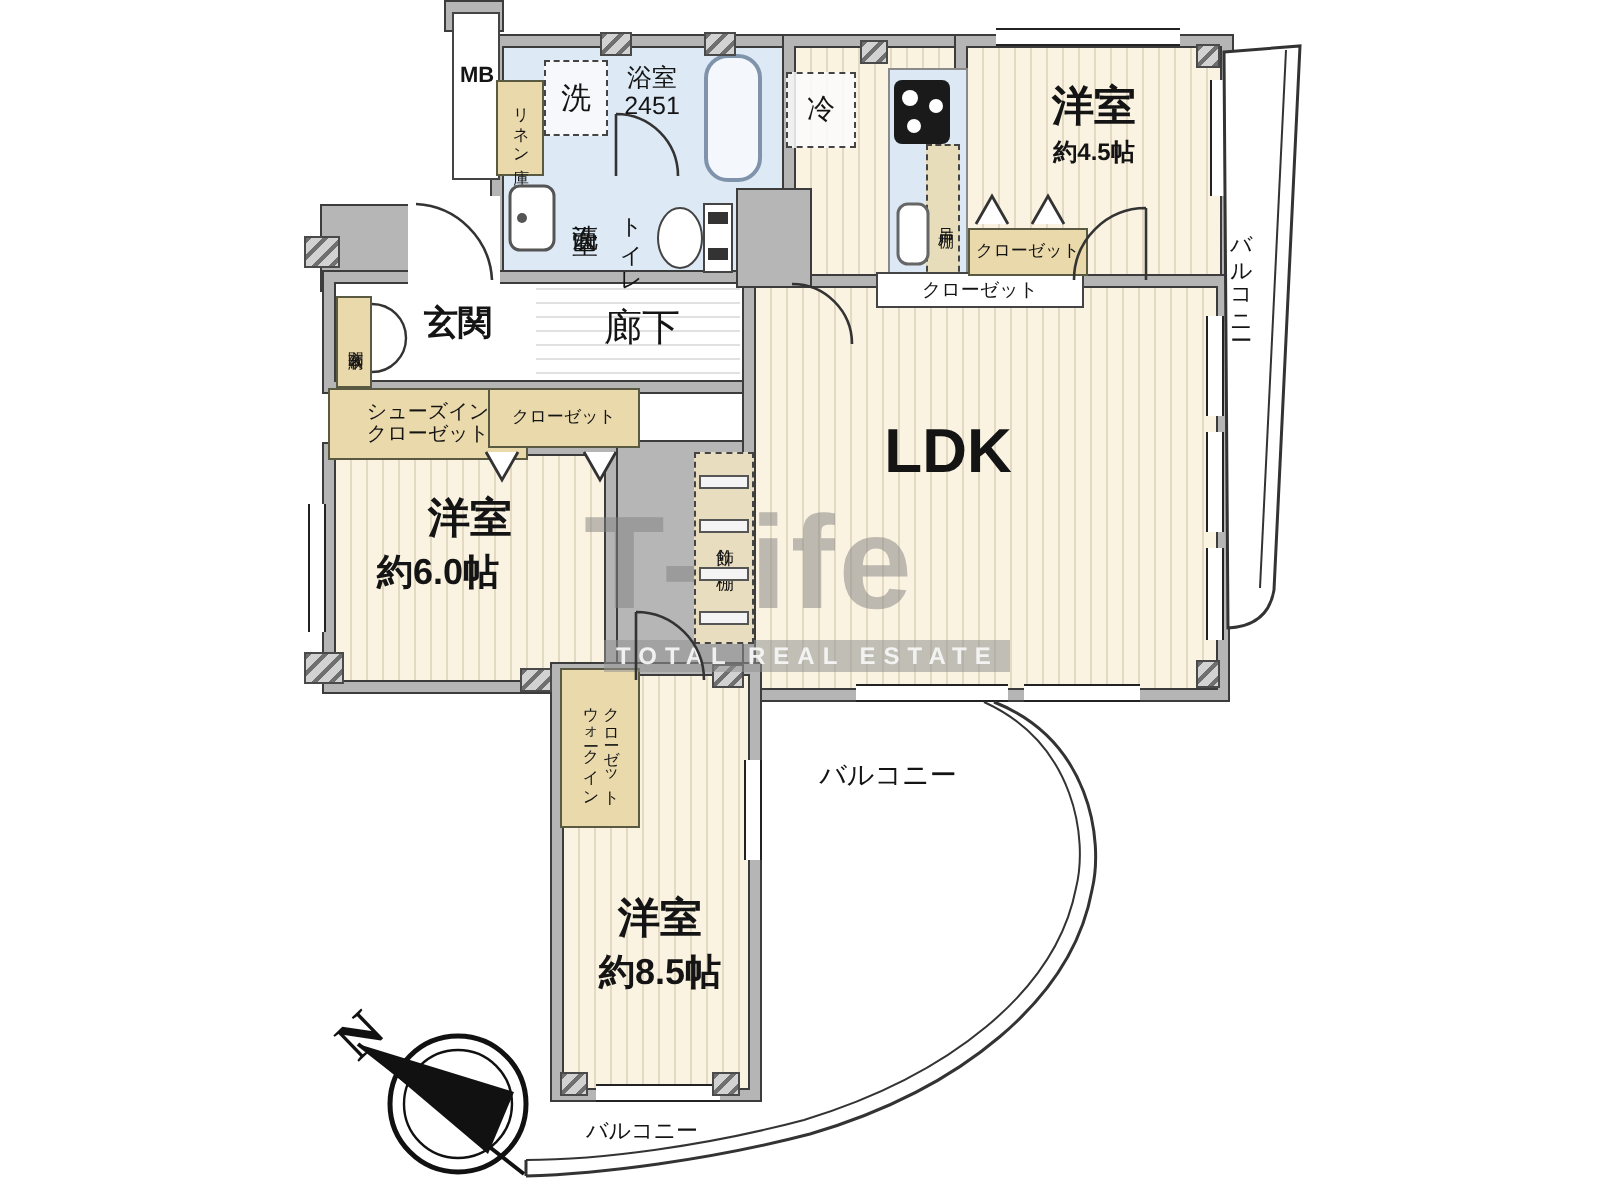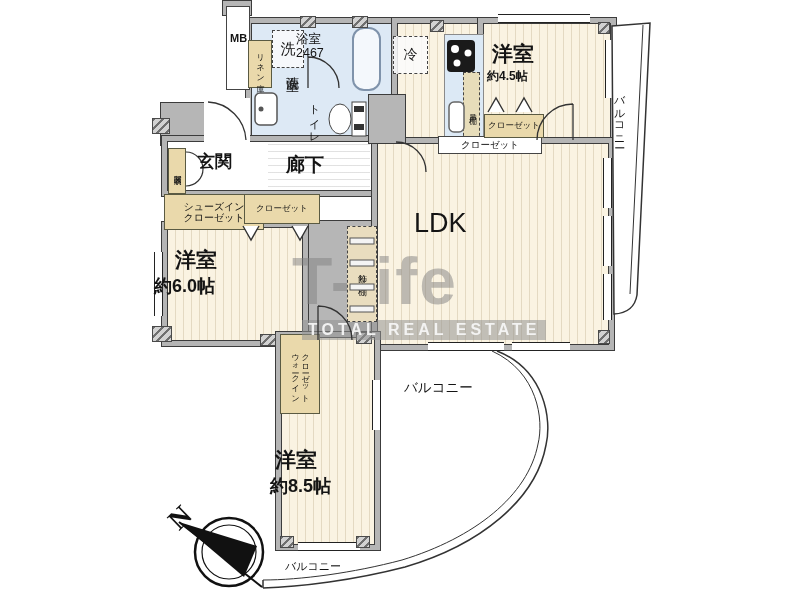--- a/index.html
+++ b/index.html
@@ -12,27 +12,27 @@
   .floor-blue{background:#dde9f5;}
   .floor-hall{background-image:repeating-linear-gradient(180deg,rgba(120,120,120,.22) 0 1px,transparent 1px 7px);}
   .closet{background:#ead9ab;border:1.2px solid #5a5a42;display:flex;align-items:center;justify-content:center;
           text-align:center;line-height:1.15;}
   .dashed{border:1.6px dashed #444;background:rgba(250,250,252,.85);
           display:flex;align-items:center;justify-content:center;}
   .slab{background:#b6b6b6;border:1px solid #3c3c3c;}
   .window-h{background:#fff;border-top:1.6px solid #222;border-bottom:1.6px solid #222;}
   .window-v{background:#fff;border-left:1.6px solid #222;border-right:1.6px solid #222;}
   .hatch{background:repeating-linear-gradient(135deg,#6f6f6f 0 2px,#d2d2d2 2px 6px);border:1px solid #4a4a4a;}
-  .lbl{text-align:left;line-height:1.15;white-space:nowrap;}
+  .lbl{text-align:center;line-height:1.15;white-space:nowrap;}
   .vtext{writing-mode:vertical-rl;text-orientation:upright;letter-spacing:1px;white-space:nowrap;}
   .z1{z-index:1}.z2{z-index:2}.z3{z-index:3}.z4{z-index:4}.z10{z-index:10}
   #overlay{position:absolute;left:0;top:0;z-index:5;pointer-events:none;}
   .wm-main{font-weight:800;color:rgba(128,128,128,.5);font-size:66px;letter-spacing:2px;line-height:1;}
   .wm-sub{background:rgba(145,145,145,.55);color:rgba(245,245,245,.95);font-weight:700;
-          font-size:16px;letter-spacing:4px;padding:1px 6px;white-space:nowrap;}
+          font-size:12px;letter-spacing:4px;padding:1px 6px;white-space:nowrap;}
 </style>
 </head>
 <body>
 
 <div id="plan">
 
   <div class="abs slab z1" style="left:303px;top:220px;width:76px;height:132px"></div>
   <div class="abs slab z1" style="left:578px;top:314px;width:36px;height:36px"></div>
   <div class="abs slab z1" style="left:160px;top:102px;width:50px;height:44px"></div>
   <div class="abs slab z1" style="left:222px;top:0;width:30px;height:16px"></div>
@@ -46,21 +46,21 @@
   <div class="abs room floor-wood z1" style="left:372px;top:138px;width:242px;height:212px"></div>
   <div class="abs room floor-wood z1" style="left:162px;top:222px;width:146px;height:124px"></div>
   <div class="abs room floor-wood z1" style="left:276px;top:332px;width:104px;height:218px"></div>
 
   <div class="abs z2" style="left:226px;top:6px;width:24px;height:84px;background:#fff;border:1.5px solid #444"></div>
   <div class="abs lbl z10" style="left:230px;top:32px;width:16px;font-size:11px;font-weight:bold;word-break:break-all">MB</div>
 
   <div class="abs z2" style="left:352px;top:27px;width:29px;height:64px;background:#f4f8fc;border:2px solid #7f93ab;border-radius:12px"></div>
   <div class="abs lbl z10" style="left:296px;top:32px;width:60px;font-size:12.5px">
     <span>浴室</span><br>
-    <span>2467</span>
+    <span>2451</span>
   </div>
   <div class="abs dashed z2" style="left:272px;top:30px;width:32px;height:38px;font-size:15px">
     <span>洗</span>
   </div>
   <div class="abs closet vtext z2" style="left:248px;top:40px;width:24px;height:48px;font-size:8px">
     <span>リネン庫</span>
   </div>
   <div class="abs lbl vtext z10" style="left:284px;top:66px;height:74px;font-size:13px">洗面室</div>
   <div class="abs lbl vtext z10" style="left:308px;top:97px;height:48px;font-size:11px">トイレ</div>
 
@@ -79,38 +79,38 @@
   <div class="abs lbl z10" style="left:487px;top:70px;width:120px;font-size:12px;font-weight:bold">約4.5帖</div>
   <div class="abs closet z3" style="left:484px;top:114px;width:60px;height:24px;font-size:8.5px">
     <span>クローゼット</span>
   </div>
 
   <div class="abs z2" style="left:204px;top:98px;width:46px;height:46px;background:#fff"></div>
   <div class="abs lbl z10" style="left:198px;top:152px;width:62px;font-size:17px;font-weight:bold">玄関</div>
   <div class="abs closet z3" style="left:168px;top:148px;width:18px;height:46px">
     <span class="vtext" style="font-size:7.5px">玄関収納</span>
   </div>
-  <div class="abs lbl z10" style="left:286px;top:154px;width:70px;font-size:19px;font-weight:bold">廊下</div>
+  <div class="abs lbl z10" style="left:286px;top:154px;width:70px;font-size:19px;font-weight:normal">廊下</div>
   <div class="abs closet z2" style="left:164px;top:194px;width:100px;height:36px;font-size:10px">
     <span>
       <span>シューズイン</span><br><span>クローゼット</span>
     </span>
   </div>
   <div class="abs closet z2" style="left:244px;top:194px;width:76px;height:30px;font-size:8.5px">
     <span>クローゼット</span>
   </div>
 
   <div class="abs lbl z10" style="left:175px;top:248px;width:120px;font-size:21px;font-weight:bold">洋室</div>
   <div class="abs lbl z10" style="left:154px;top:276px;width:130px;font-size:18px;font-weight:bold">約6.0帖</div>
 
   <div class="abs dashed z4" style="left:347px;top:226px;width:30px;height:96px;background:#e9ddbf">
     <span class="vtext" style="font-size:9px">飾り棚</span>
   </div>
 
-  <div class="abs lbl z10" style="left:414px;top:208px;width:120px;font-size:27px;font-weight:normal">LDK</div>
+  <div class="abs lbl z10" style="left:414px;top:208px;width:120px;font-size:31px;font-weight:bold">LDK</div>
 
   <div class="abs closet z3" style="left:280px;top:334px;width:40px;height:80px">
     <span class="vtext" style="font-size:8px;margin-right:1px">ウォークイン</span>
     <span class="vtext" style="font-size:8px">クローゼット</span>
   </div>
   <div class="abs lbl z10" style="left:275px;top:448px;width:110px;font-size:21px;font-weight:bold">洋室</div>
   <div class="abs lbl z10" style="left:270px;top:476px;width:120px;font-size:18px;font-weight:bold">約8.5帖</div>
 
   <div class="abs lbl vtext z10" style="left:613px;top:88px;height:100px;font-size:11px">バルコニー</div>
   <div class="abs lbl z10" style="left:404px;top:380px;width:80px;font-size:13.5px">バルコニー</div>

